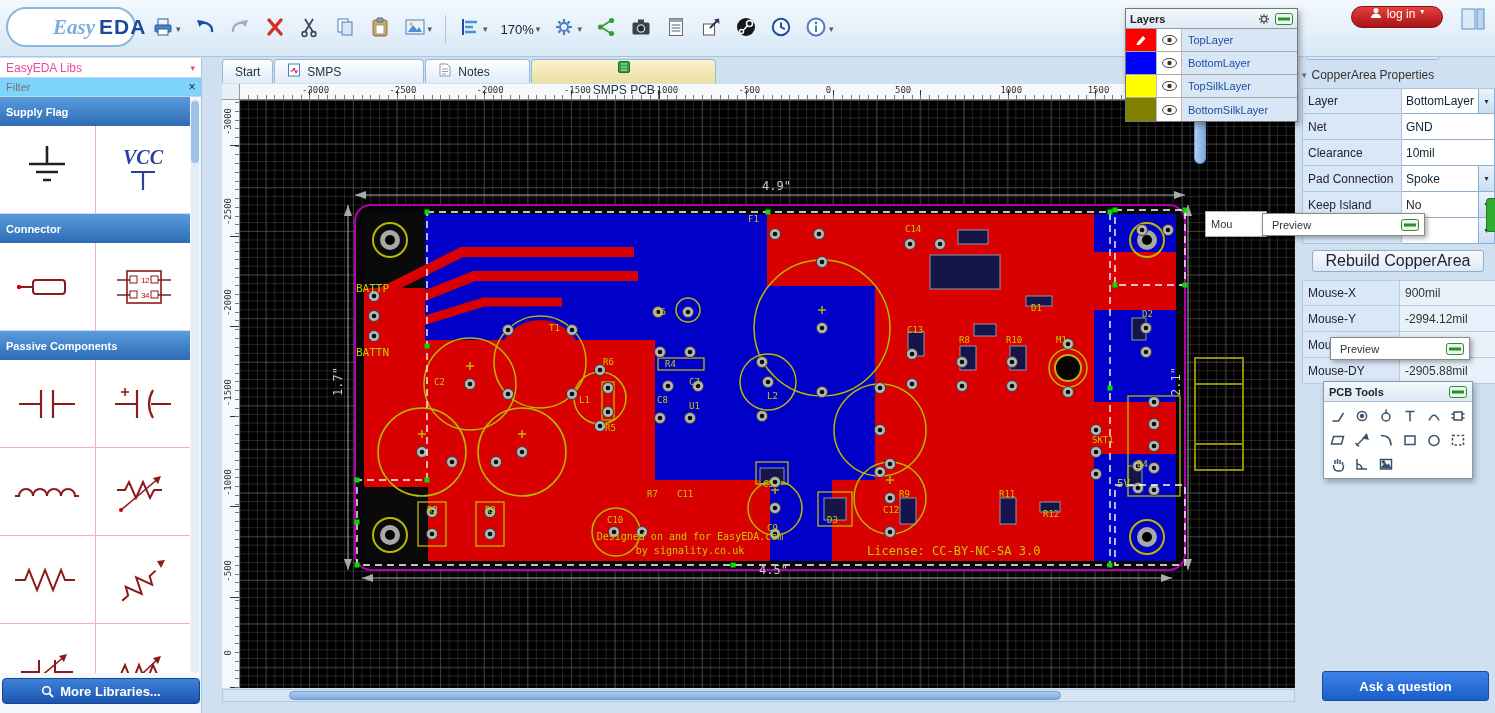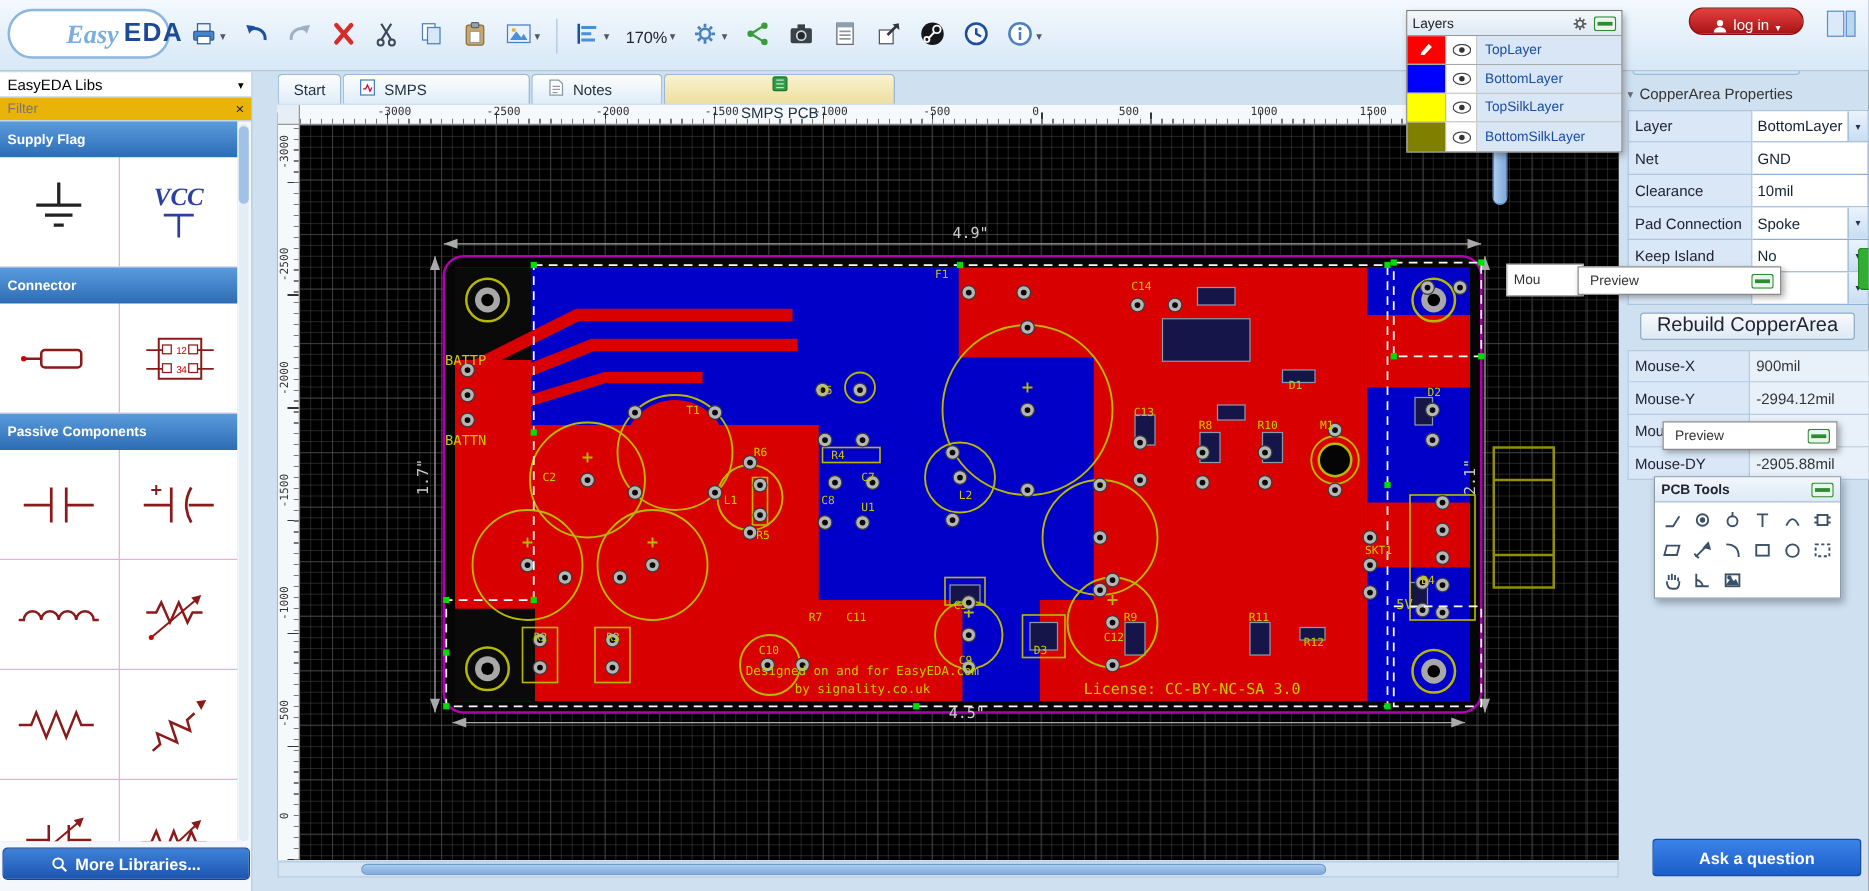--- a/index.html
+++ b/index.html
@@ -15,29 +15,29 @@
   #logo .drop-ic { width:16px; height:22px; }
   #logo .easy { font-family:"Liberation Serif", serif; font-style:italic; font-size:21px; color:#79aede; font-weight:bold;margin-left:33px; }
   #logo .eda { font-size:21px; color:#1b4a97; font-weight:bold; letter-spacing:1px; }
   #toolbar-icons { position:absolute; left:152px; top:10px; height:38px; display:flex; align-items:center; gap:13px; }
   .tool { display:flex; align-items:center; gap:2px; cursor:pointer; }
   .tool .caret { font-size:9px; color:#556; }
   .tool .zoomtext { font-size:13px; color:#223; }
   .tsep { width:1px; height:28px; background:#b0c5da; }
   #login-btn { position:absolute; right:52px; top:6px; width:92px; height:22px; border-radius:11px;
     background:linear-gradient(#e4403f,#a81414); border:1px solid #8d0f0f; color:#fff; font-size:12px;
-    display:flex; align-items:flex-end; justify-content:center; gap:5px; cursor:pointer; }
+    display:flex; align-items:flex-start; justify-content:center; gap:5px; cursor:pointer; }
   #panel-toggle-icon { position:absolute; right:10px; top:8px; cursor:pointer; }
 
   
   #sidebar { position:absolute; left:0; top:58px; width:202px; bottom:0; background:#f4f8fc;
     border-right:1px solid #a9c4de; }
   #libs-dropdown { height:20px; background:#fff; border-bottom:1px solid #c3d6e8; display:flex;
-    align-items:center; justify-content:space-between; padding:0 6px; font-size:12px; color:#000000; cursor:pointer; }
-  #filter-row { height:19px; background:#eab308; border-bottom:1px solid #c3d6e8; display:flex; align-items:center; }
+    align-items:center; justify-content:space-between; padding:0 6px; font-size:12px; color:#ec4899; cursor:pointer; }
+  #filter-row { height:19px; background:#7dd3fc; border-bottom:1px solid #c3d6e8; display:flex; align-items:center; }
   #filter-input { flex:1; border:none; outline:none; font-size:11px; color:#555; padding-left:6px; background:transparent; }
   #filter-clear { width:18px; text-align:center; font-size:12px; color:#222; cursor:pointer; }
   #lib-scroll { position:absolute; left:0; top:39px; bottom:40px; width:190px; overflow:hidden; }
   .lib-header { height:29px; background:linear-gradient(#5a9bdc,#2d6cb5); color:#fff; font-size:11px;
     font-weight:bold; display:flex; align-items:center; padding-left:6px; }
   .lib-grid { display:grid; grid-template-columns:1fr 1fr; gap:1px; background:#f9a8d4; border-bottom:1px solid #c9dcee; }
   .lib-item { background:#fff; height:87px; display:flex; align-items:center; justify-content:center; cursor:pointer; }
   #side-scrollbar { position:absolute; right:2px; top:41px; bottom:40px; width:8px; background:#e4edf6; border-radius:4px; }
   #side-thumb { position:absolute; left:0; top:2px; width:8px; height:62px; background:#9fc2e6; border-radius:4px; }
   #more-libs { position:absolute; left:2px; bottom:9px; width:198px; height:26px; border-radius:4px;
@@ -82,21 +82,21 @@
   #hthumb { position:absolute; left:66px; top:1px; width:772px; height:9px; border-radius:5px;
     background:linear-gradient(#aecdee,#7fa9dc); border:1px solid #6f9ccf; }
   #vthumb { position:absolute; left:972px; top:18px; width:12px; height:62px; border-radius:6px;
     background:linear-gradient(90deg,#aecdee,#7fa9dc); border:1px solid #6f9ccf; z-index:2; }
 
   
   #layers-panel { position:absolute; left:1125px; top:8px; width:173px; background:#fff;
     border:1px solid #777; box-shadow:2px 3px 6px rgba(0,0,0,.35); z-index:60; }
   #layers-header { height:20px; display:flex; align-items:center; background:linear-gradient(#f4f8fc,#dde9f5);
     border-bottom:1px solid #999; padding:0 4px; gap:4px; }
-  #layers-header .ttl { flex:1; font-size:11px; font-weight:normal; color:#222; }
+  #layers-header .ttl { flex:1; font-size:11px; font-weight:bold; color:#222; }
   .layer-row { display:flex; height:23px; border-bottom:1px solid #aaa; align-items:stretch; }
   .layer-row:last-child { border-bottom:none; }
   .layer-swatch { width:30px; display:flex; align-items:center; justify-content:center; cursor:pointer; }
   .layer-eye { width:26px; display:flex; align-items:center; justify-content:center; background:#fff;
     border-right:1px solid #bbb; border-left:1px solid #bbb; cursor:pointer; }
   .layer-name { flex:1; background:#d8e6f6; color:#1c4fa0; font-size:11px; display:flex;
     align-items:center; padding-left:6px; cursor:pointer; }
 
   
   #design-manager { position:absolute; left:1306px; top:36px; width:134px; height:24px;

